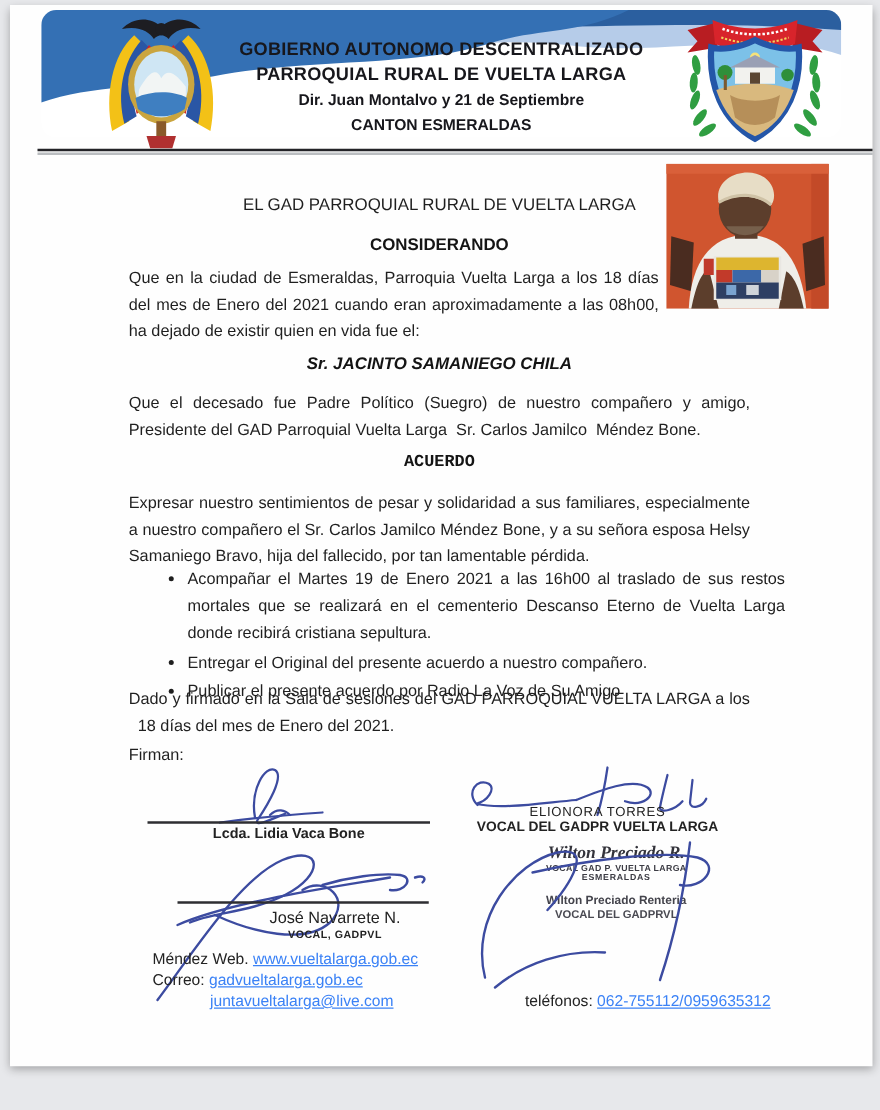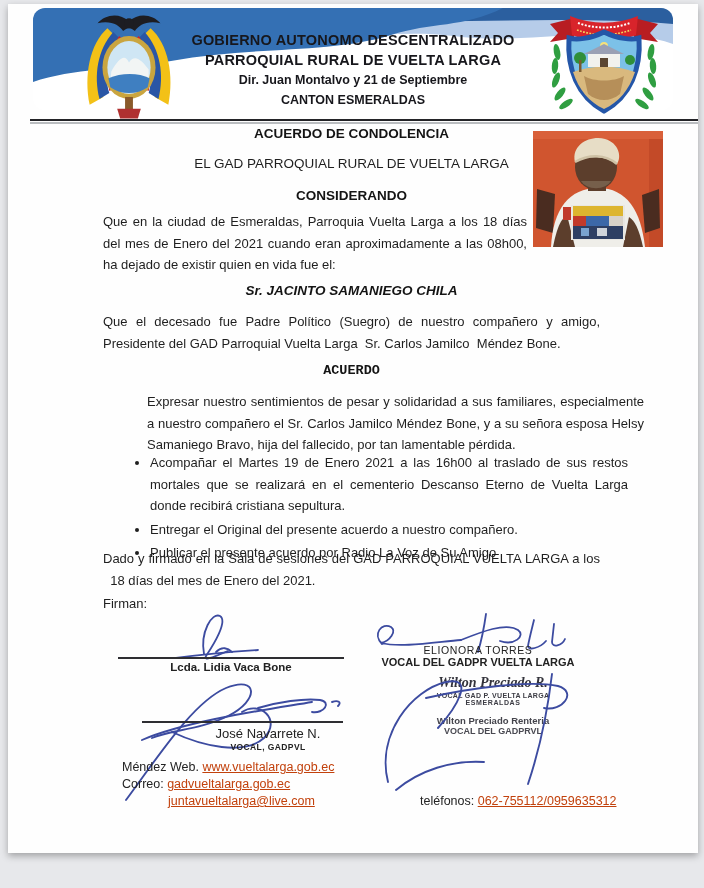--- a/index.html
+++ b/index.html
@@ -48,21 +48,21 @@
   .signame{position:absolute;text-align:center;color:#222;}
   .sig-ink{position:absolute;pointer-events:none;}
   .stamp{position:absolute;left:370px;top:671px;width:230px;text-align:center;color:#3c3c44;}
   .stamp .s1{font-family:"Liberation Serif",serif;font-style:italic;font-weight:bold;font-size:14px;color:#33333b;}
   .stamp .s2{font-size:7px;font-weight:bold;letter-spacing:.3px;margin-top:1px;}
   .stamp .s3{font-size:7px;font-weight:bold;letter-spacing:.6px;}
   .stamp .s4{font-size:9.5px;font-weight:bold;margin-top:9px;color:#44444c;}
   .stamp .s5{font-size:9px;font-weight:bold;color:#4a4a52;}
   
   .footer-line{position:absolute;font-size:12.5px;color:#232323;}
-  a.doclink{color:#c2410c;text-decoration:underline;}
+  a.doclink{color:#3b82f6;text-decoration:underline;}
 </style>
 </head>
 <body>
 
 <div class="page">
 
   <div class="banner">
     <svg width="640" height="102" viewBox="0 0 640 102">
       <defs>
           <clipPath id="bnr">
@@ -131,21 +131,20 @@
 
   <div class="header-text">
     <div class="h1">GOBIERNO AUTONOMO DESCENTRALIZADO</div>
     <div class="h1">PARROQUIAL RURAL DE VUELTA LARGA</div>
     <div class="h2">Dir. Juan Montalvo y 21 de Septiembre</div>
     <div class="h2">CANTON ESMERALDAS</div>
   </div>
 
   <div class="divider"></div>
 
-  <div class="doc-col center heading" style="top:122px;">ACUERDO DE CONDOLENCIA</div>
   <div class="doc-col center" style="top:152px;font-size:13.5px;">EL GAD PARROQUIAL RURAL DE VUELTA LARGA</div>
   <div class="doc-col center heading" style="top:184px;">CONSIDERANDO</div>
 
   <div class="doc-col body-text" style="top:207px;width:424px;">Que en la ciudad de Esmeraldas, Parroquia Vuelta Larga a los 18 días del mes de Enero del 2021 cuando eran aproximadamente a las 08h00, ha dejado de existir quien en vida fue el:</div>
 
   <div class="photo">
     <svg width="130" height="116" viewBox="0 0 130 116">
       <rect width="130" height="116" fill="#d0552f"></rect>
       <rect x="116" width="14" height="116" fill="#c34a28"></rect>
       <rect y="0" width="130" height="8" fill="#d9603a"></rect>
@@ -170,21 +169,21 @@
       <rect x="30" y="76" width="8" height="13" fill="#c0392b"></rect>
     </svg>
   </div>
 
   <div class="doc-col center heading" style="top:279px;font-style:italic;">Sr. JACINTO SAMANIEGO CHILA</div>
 
   <div class="doc-col body-text" style="top:307px;">Que el decesado fue Padre Político (Suegro) de nuestro compañero y amigo, Presidente del GAD Parroquial Vuelta Larga &nbsp;Sr. Carlos Jamilco &nbsp;Méndez Bone.</div>
 
   <div class="doc-col center heading" style="top:359px;font-family:Liberation Mono, monospace;">ACUERDO</div>
 
-  <div class="doc-col body-text" style="top:387px;margin-left:44px;">Expresar nuestro sentimientos de pesar y solidaridad a sus familiares, especialmente a nuestro compañero el Sr. Carlos Jamilco Méndez Bone, y a su señora esposa Helsy Samaniego Bravo, hija del fallecido, por tan lamentable pérdida.</div>
+  <div class="doc-col body-text" style="top:387px;">Expresar nuestro sentimientos de pesar y solidaridad a sus familiares, especialmente a nuestro compañero el Sr. Carlos Jamilco Méndez Bone, y a su señora esposa Helsy Samaniego Bravo, hija del fallecido, por tan lamentable pérdida.</div>
 
   <ul class="bullets">
     <li>Acompañar el Martes 19 de Enero 2021 a las 16h00 al traslado de sus restos mortales que se realizará en el cementerio Descanso Eterno de Vuelta Larga donde recibirá cristiana sepultura.</li>
     <li>Entregar el Original del presente acuerdo a nuestro compañero.</li>
     <li>Publicar el presente acuerdo por Radio La Voz de Su Amigo</li>
   </ul>
 
   <div class="doc-col body-text" style="top:544px;">Dado y firmado en la Sala de sesiones del GAD PARROQUIAL VUELTA LARGA a los &nbsp;&nbsp;18 días del mes de Enero del 2021.</div>
 
   <div class="doc-col" style="top:592px;font-size:13px;">Firman:</div>

